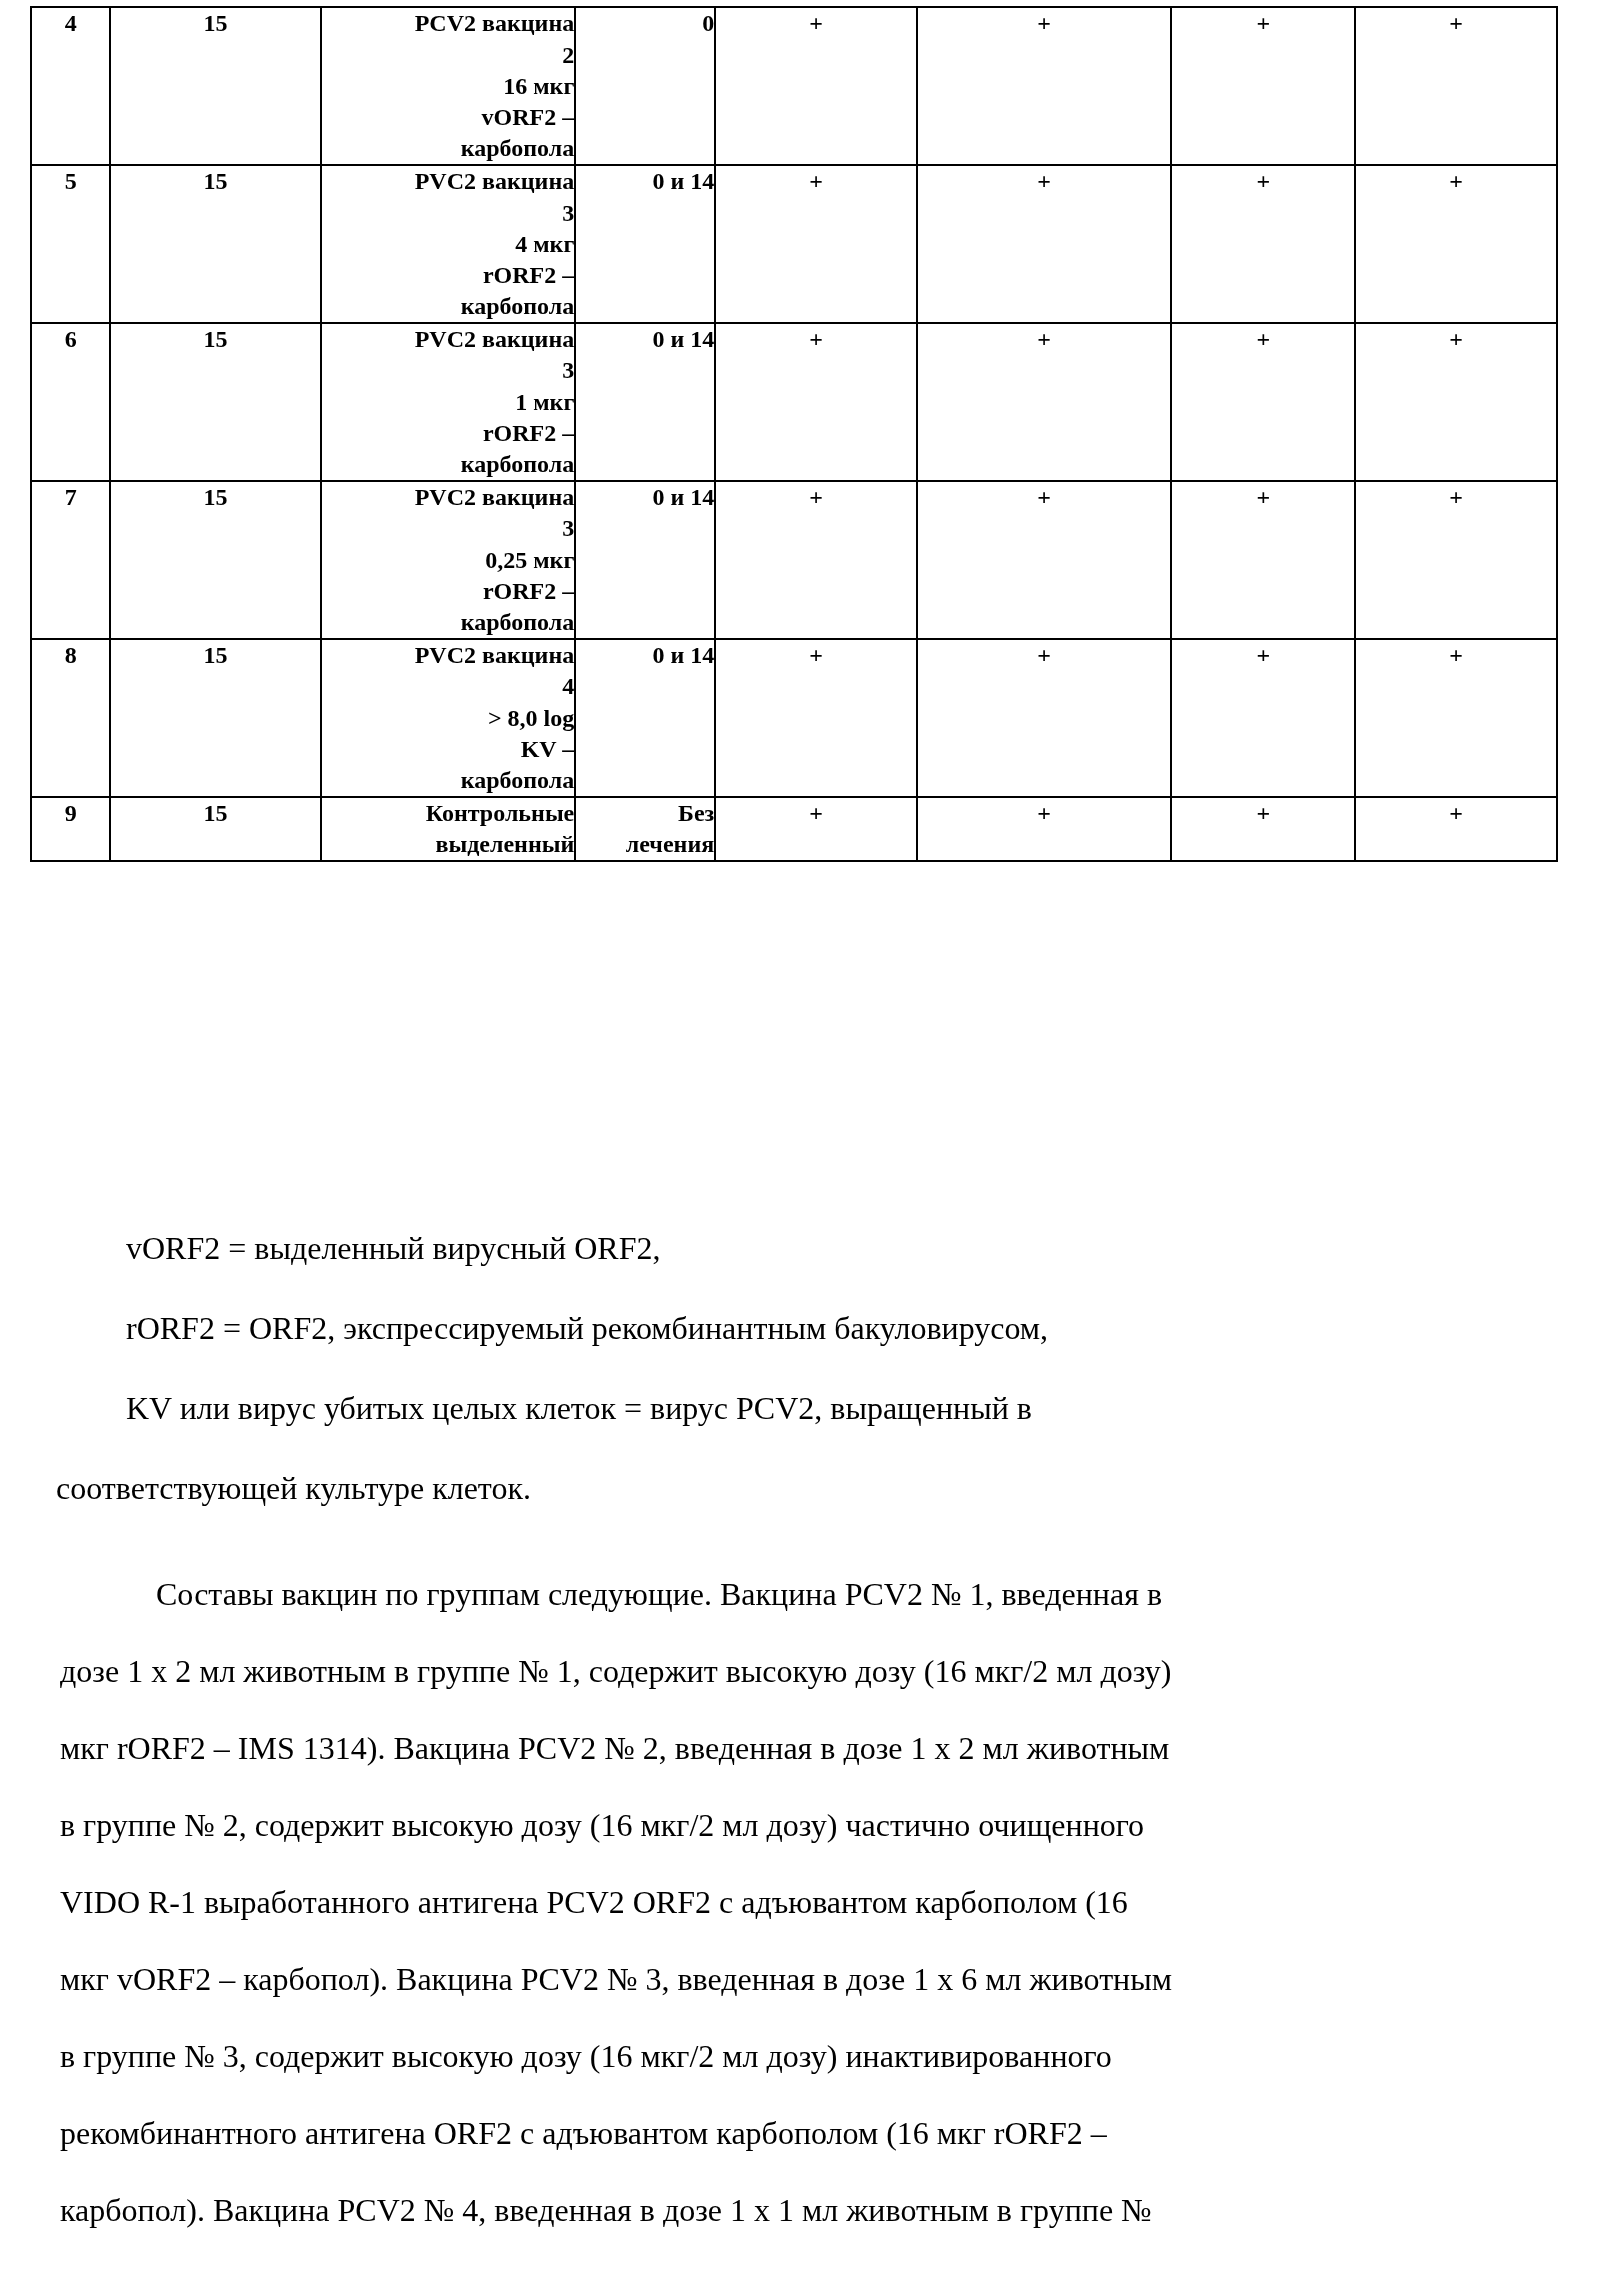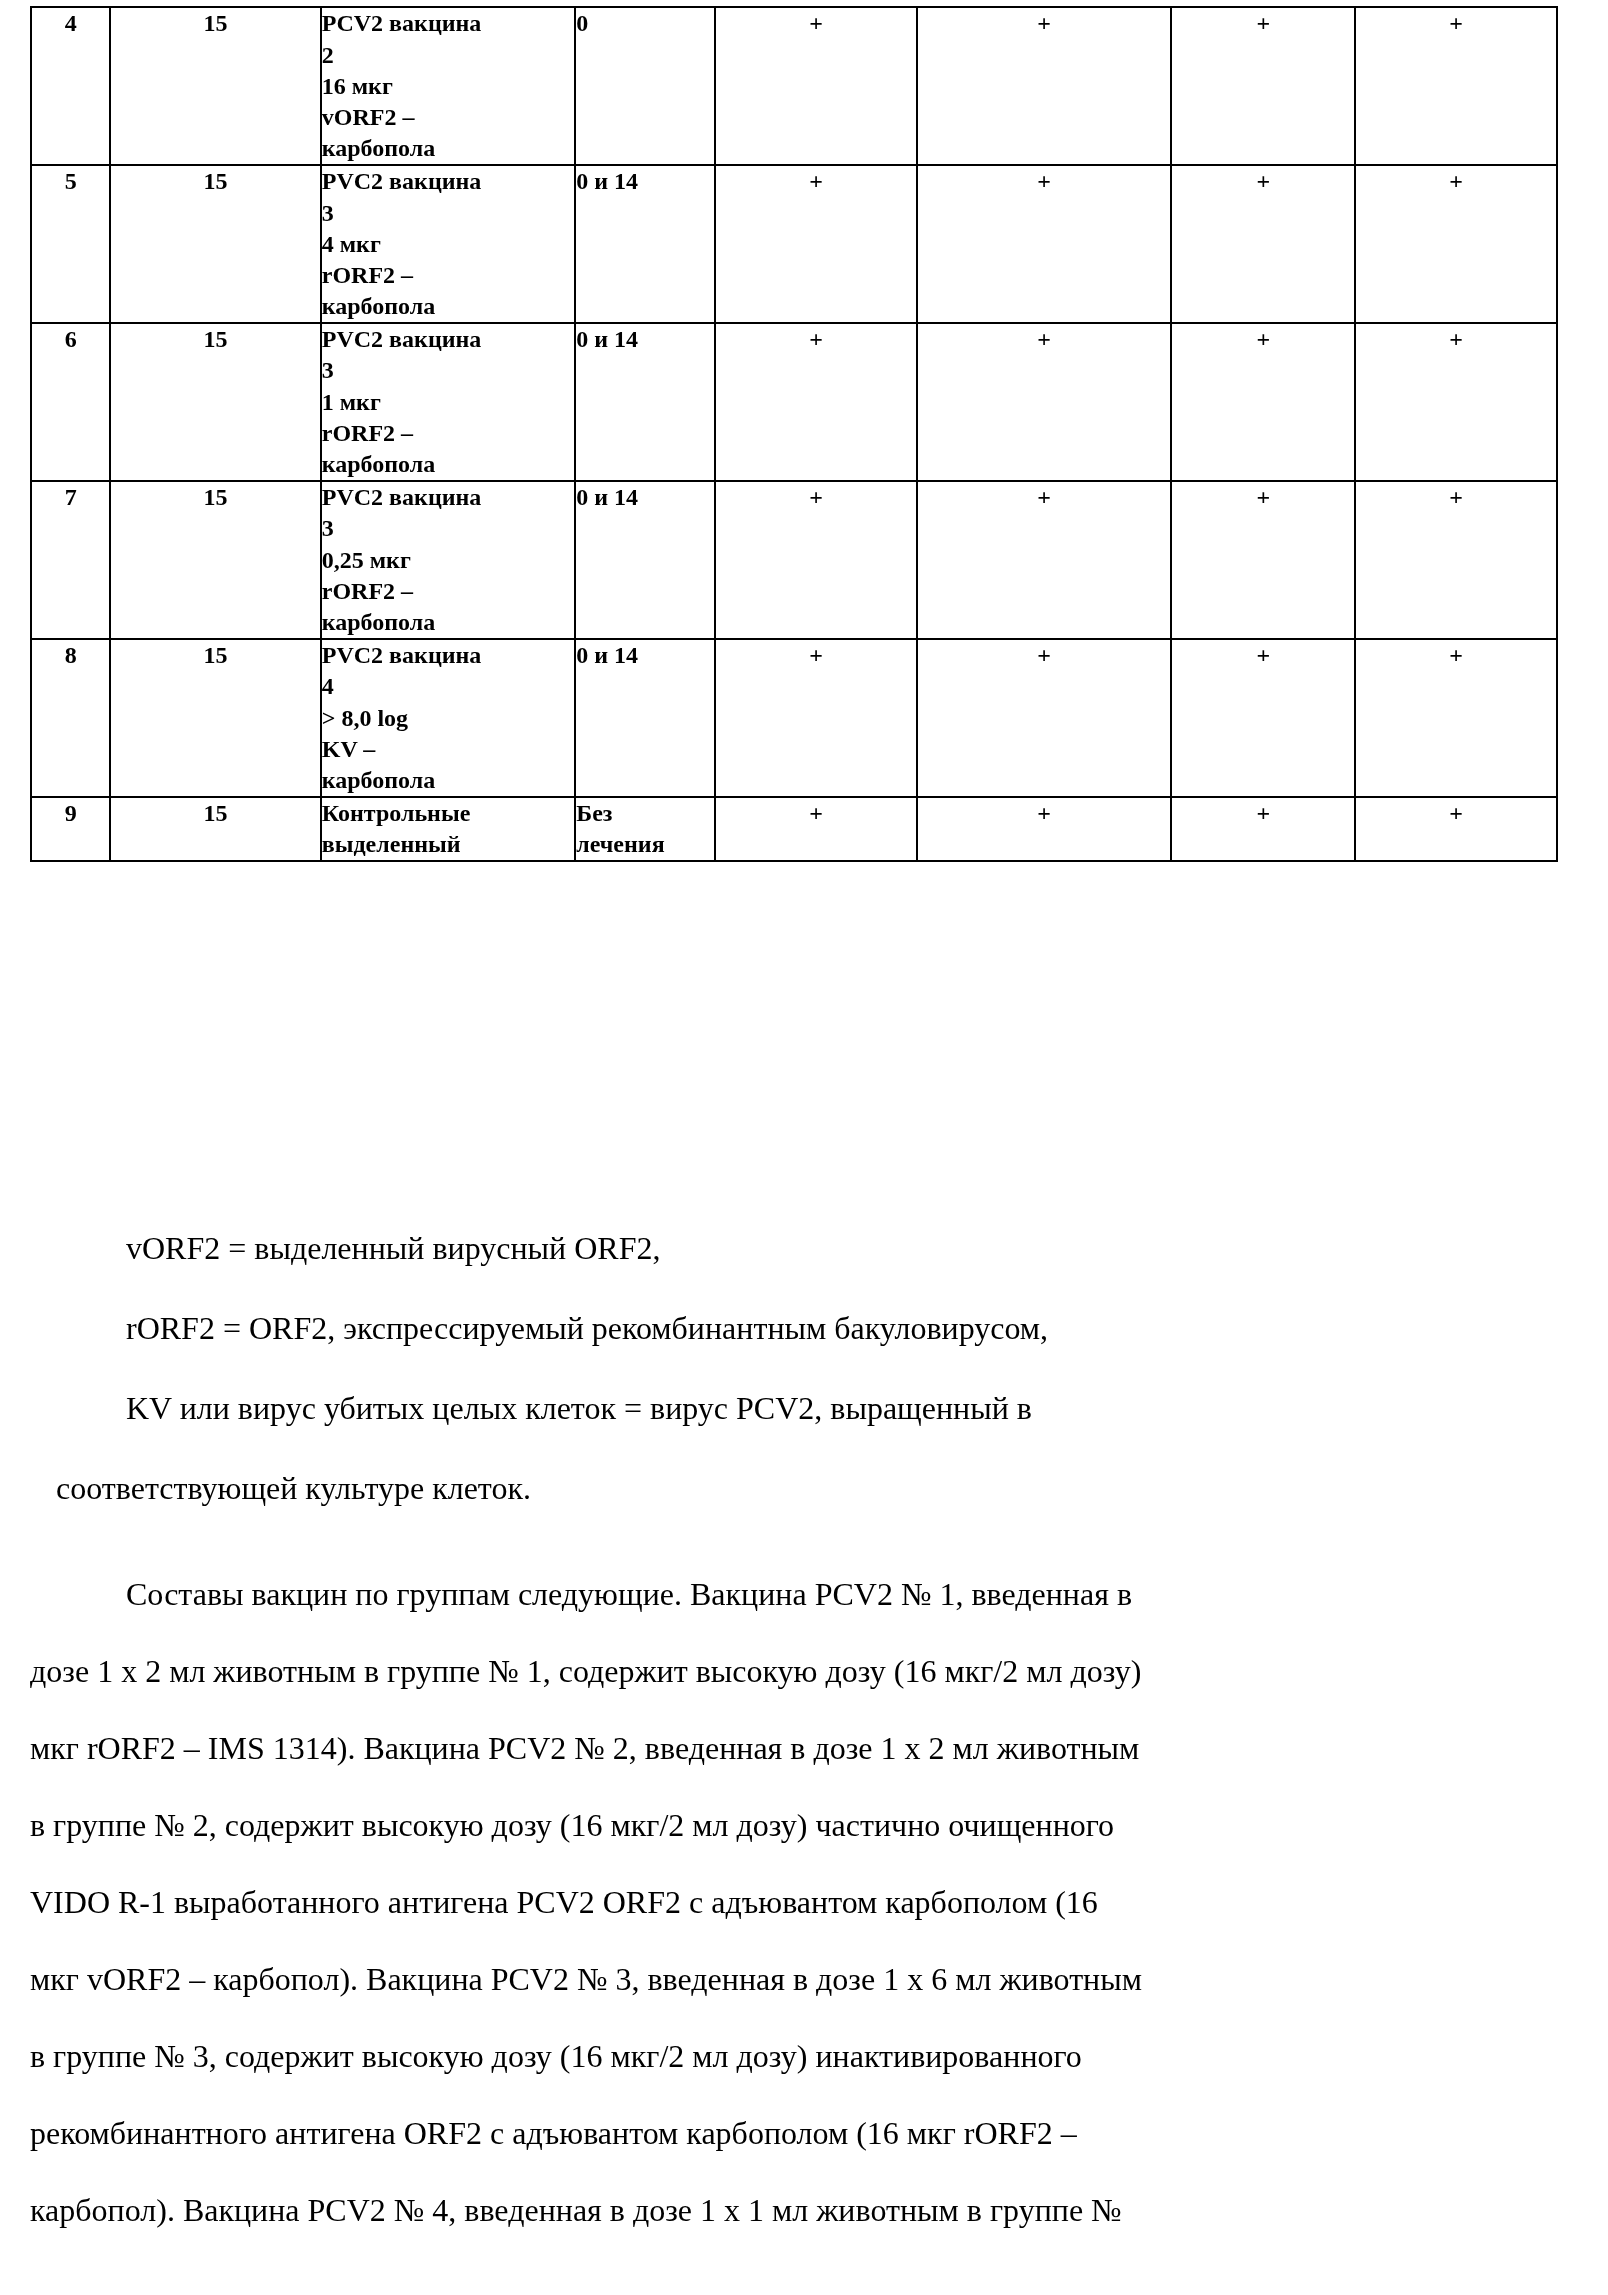--- a/index.html
+++ b/index.html
@@ -57,21 +57,21 @@
   col.c-mark    { width: 183px; }
   col.c-mark2   { width: 231px; }
   col.c-mark3   { width: 167px; }
   col.c-mark4   { width: 183px; }
 
   .cell-center {
     text-align: center;
     padding: 4.8px 3.2px 11px 3.2px;
   }
   .cell-left {
-    text-align: left;
+    text-align: right;
     padding: 4.8px 4.8px 11px 11px;
   }
   .cell-mark {
     text-align: center;
     padding: 8px 3.2px 11px 3.2px;
     font-weight: normal;
     font-size: 25.5px;
   }
   .multiline { white-space: pre-line; }
 
@@ -99,20 +99,21 @@
     position: absolute;
     left: 30px;
     top: 1556px;
     width: 1552px;
   }
   .para-line {
     font-size: 32px;
     line-height: 77px;
     font-family: "Liberation Serif", "DejaVu Serif", serif;
     white-space: nowrap;
+    margin-left: 30px;
   }
   .para-line.first {
     text-indent: 96px;
   }
 </style>
 </head>
 <body>
 
 <div class="page">
 

